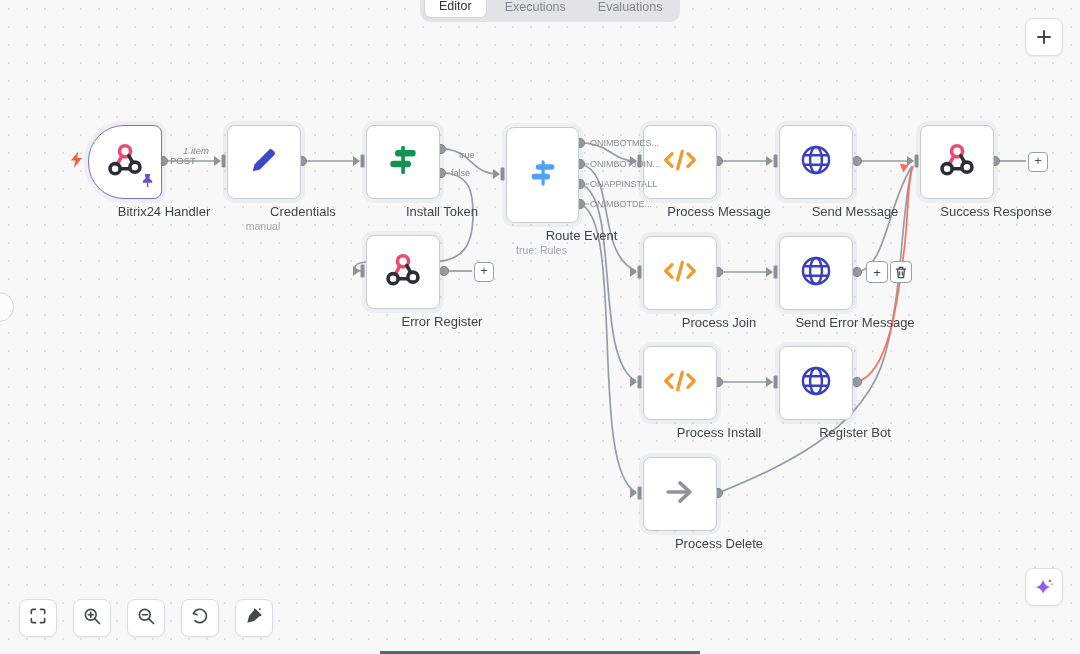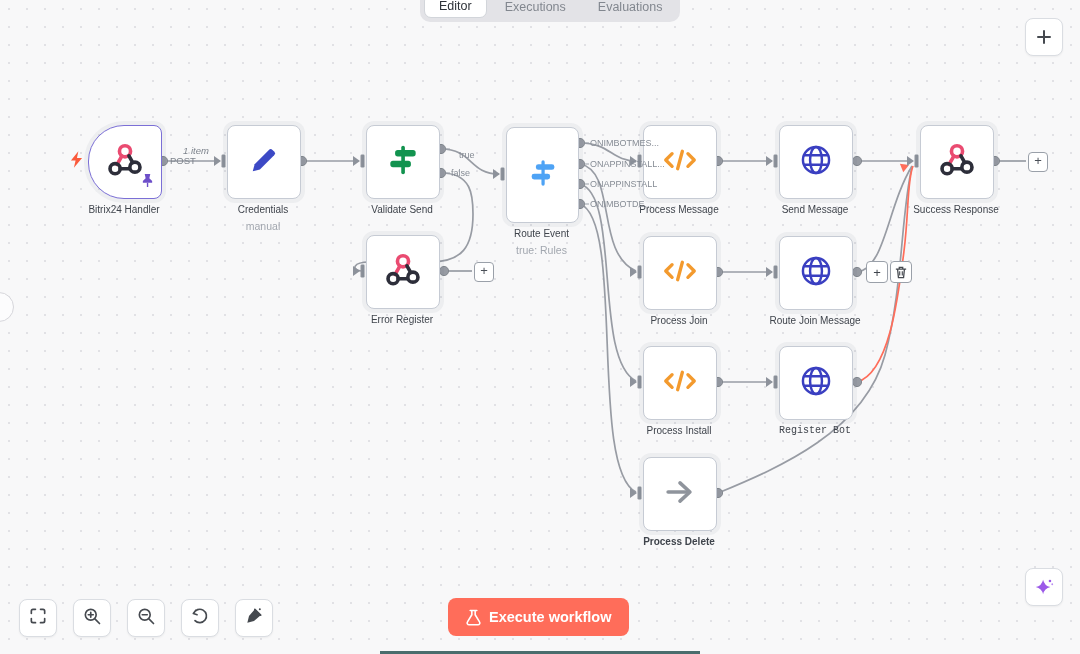--- a/index.html
+++ b/index.html
@@ -5,21 +5,21 @@
   html,body{margin:0;padding:0;}
   body{width:1080px;height:654px;overflow:hidden;font-family:"Liberation Sans",sans-serif;}
   #stage{position:relative;width:1080px;height:654px;background:#f8f8f9;
     background-image:radial-gradient(circle,#e1e1e5 1px,rgba(0,0,0,0) 1.2px);
     background-size:18px 18px;overflow:hidden;}
   #wires{position:absolute;left:0;top:0;width:1080px;height:654px;}
   .node{position:absolute;background:#fff;border:1.6px solid #c6cbd4;border-radius:8px;
     box-shadow:0 0 0 4px rgba(70,78,96,0.06);display:flex;align-items:center;justify-content:center;cursor:pointer;}
   .node.trigger{border-radius:36px 8px 8px 36px;}
   .node.selected{border-color:#7b6fd6;}
-  .node-label{position:absolute;transform:translateX(-50%);white-space:nowrap;font-size:10px;color:#3f444c;font-weight:500;text-align:center;}
+  .node-label{position:absolute;transform:translateX(-50%);white-space:nowrap;font-size:13px;color:#3f444c;font-weight:500;text-align:center;margin-left:40px;}
   .node-sub{position:absolute;transform:translateX(-50%);white-space:nowrap;font-size:10.5px;color:#a2a7af;text-align:right;}
   .float-label{position:absolute;font-size:9.5px;color:#7e848d;white-space:nowrap;}
   .port-label{position:absolute;font-size:9px;color:#868c95;white-space:nowrap;}
   .endpoint-plus{position:absolute;width:18px;height:18px;background:#fff;border:1.2px solid #9aa0a9;border-radius:4px;
     color:#4a4f57;font-size:13px;line-height:16px;text-align:center;cursor:pointer;}
   .mini-btn{position:absolute;width:20px;height:20px;background:#fff;border:1.2px solid #9aa0a9;border-radius:4px;
     display:flex;align-items:center;justify-content:center;color:#3f444c;font-size:13px;cursor:pointer;}
   .pin-badge{position:absolute;right:7px;bottom:6px;}
   .bolt-badge{position:absolute;}
   .sq-btn{position:absolute;width:36px;height:36px;background:#fff;border:1px solid #dadde2;border-radius:8px;
@@ -160,21 +160,21 @@
       <div class="node-sub" style="left: 263px; top: 220px;">manual</div>
       <div class="node" style="left: 366px; top: 125px; width: 72px; height: 72px;">
         <span><svg width="38" height="38" viewBox="0 0 48 48">
             <g fill="#12934f">
               <rect x="21.8" y="6" width="4.6" height="36" rx="2.3"></rect>
       <rect x="14" y="11.5" width="26" height="8" rx="3.4"></rect>
       <rect x="8" y="25" width="26" height="8" rx="3.4"></rect>
             </g>
           </svg></span>
       </div>
-      <div class="node-label" style="left: 402px; top: 204px;">Validate Send</div>
+      <div class="node-label" style="left: 402px; top: 204px;">Install Token</div>
       <div class="node" style="left: 506px; top: 127px; width: 71px; height: 94px;">
         <span><svg width="34" height="34" viewBox="0 0 48 48">
             <g fill="#4ea3f5">
               <rect x="21.8" y="6" width="4.6" height="36" rx="2.3"></rect>
       <rect x="14" y="11.5" width="26" height="8" rx="3.4"></rect>
       <rect x="8" y="25" width="26" height="8" rx="3.4"></rect>
             </g>
           </svg></span>
       </div>
       <div class="node-label" style="left: 541.5px; top: 228px;">Route Event</div>
@@ -224,50 +224,50 @@
       <div class="node-label" style="left: 679px; top: 315px;">Process Join</div>
       <div class="node" style="left: 779px; top: 236px; width: 72px; height: 72px;">
         <span><svg width="38" height="38" viewBox="0 0 48 48">
             <g stroke="#3a3fc1" stroke-width="3.1" fill="none">
         <circle cx="24" cy="24" r="16.5"></circle>
               <ellipse cx="24" cy="24" rx="7.5" ry="16.5"></ellipse>
         <path d="M8.5 18 h31 M8.5 30 h31"></path>
             </g>
           </svg></span>
       </div>
-      <div class="node-label" style="left: 815px; top: 315px;">Route Join Message</div>
+      <div class="node-label" style="left: 815px; top: 315px;">Send Error Message</div>
       <div class="node" style="left: 643px; top: 346px; width: 72px; height: 72px;">
         <span><svg width="38" height="38" viewBox="0 0 48 48">
             <g stroke="#f39a2e" stroke-width="4.2" fill="none" stroke-linecap="round" stroke-linejoin="round">
         <path d="M14 16 L6 24 L14 32"></path>
               <path d="M34 16 L42 24 L34 32"></path>
               <path d="M27 13 L21 35"></path>
             </g>
           </svg></span>
       </div>
       <div class="node-label" style="left: 679px; top: 425px;">Process Install</div>
       <div class="node" style="left: 779px; top: 346px; width: 72px; height: 72px;">
         <span><svg width="38" height="38" viewBox="0 0 48 48">
             <g stroke="#3a3fc1" stroke-width="3.1" fill="none">
         <circle cx="24" cy="24" r="16.5"></circle>
               <ellipse cx="24" cy="24" rx="7.5" ry="16.5"></ellipse>
         <path d="M8.5 18 h31 M8.5 30 h31"></path>
             </g>
           </svg></span>
       </div>
-      <div class="node-label" style="left: 815px; top: 425px; font-family: Liberation Mono, monospace;">Register Bot</div>
+      <div class="node-label" style="left: 815px; top: 425px;">Register Bot</div>
       <div class="node" style="left: 643px; top: 457px; width: 72px; height: 72px;">
         <span><svg width="38" height="38" viewBox="0 0 48 48">
             <g stroke="#8f949c" stroke-width="4.6" fill="none" stroke-linecap="round" stroke-linejoin="round">
         <path d="M9 24 h26"></path>
               <path d="M24 12.5 L36.5 24 L24 35.5"></path>
             </g>
           </svg></span>
       </div>
-      <div class="node-label" style="left: 679px; top: 536px; font-weight: bold;">Process Delete</div>
+      <div class="node-label" style="left: 679px; top: 536px;">Process Delete</div>
       <div class="node" style="left: 366px; top: 235px; width: 72px; height: 72px;">
         <span><svg width="38" height="38" viewBox="0 0 48 48">
             <g fill="none" stroke-linecap="round">
         <circle cx="24" cy="13" r="7" stroke="#ea4b71" stroke-width="4.6"></circle>
         <path d="M20 19 L14 29.5" stroke="#ea4b71" stroke-width="4.6"></path>
         <circle cx="11.5" cy="35" r="6.4" stroke="#2d2e3a" stroke-width="4.6"></circle>
         <path d="M18 35 L29.5 35" stroke="#2d2e3a" stroke-width="4.6"></path>
         <circle cx="36.5" cy="33" r="6.4" stroke="#2d2e3a" stroke-width="4.6"></circle>
         <path d="M33.8 27.2 L29 18.8" stroke="#2d2e3a" stroke-width="4.6"></path>
             </g>
@@ -283,41 +283,35 @@
     </div>
 
   <div class="sq-btn" id="add-node-btn" style="left:1025px;top:18px;">
     <svg width="18" height="18" viewBox="0 0 18 18">
         <path d="M9 3 v12 M3 9 h12" stroke="#45494f" stroke-width="2" stroke-linecap="round"></path>
       </svg>
   </div>
 
   <div id="controls-bar"></div>
 
-  <button id="execute-btn">
-    <svg width="15" height="17" viewBox="0 0 18 20">
-        <path d="M5 1.5 h8 M7 1.5 v5.2 l-5.2 8.6 A2.2 2.2 0 0 0 3.7 18.7 h10.6 a2.2 2.2 0 0 0 1.9-3.4 L11 6.7 V1.5" stroke="#fff" stroke-width="1.9" fill="none" stroke-linecap="round" stroke-linejoin="round"></path>
-      </svg>
-    <span>Execute workflow</span>
-  </button>
 
   <div class="sq-btn" id="ai-btn" style="left:1025px;top:568px;">
     <svg width="22" height="22" viewBox="0 0 24 24">
       <path d="M11 4 Q12.4 10.6 19 12 Q12.4 13.4 11 20 Q9.6 13.4 3 12 Q9.6 10.6 11 4 Z" fill="#9b59e8"></path>
       <circle cx="18.5" cy="5.5" r="1.4" fill="#9b59e8"></circle>
         <circle cx="21" cy="9" r="1" fill="#b78df0"></circle>
     </svg>
   </div>
 
   <div id="edge-circle"></div>
   <div id="bottom-line"></div>
 <div class="port-label" style="left: 451px; top: 150px; margin-left: 8px;">true</div>
     <div class="port-label" style="left: 451px; top: 168px;">false</div>
     <div class="port-label" style="left: 590px; top: 138px;">ONIMBOTMES...</div>
-    <div class="port-label" style="left: 590px; top: 159px;">ONAPPINSTALL...</div>
+    <div class="port-label" style="left: 590px; top: 159px;">ONIMBOTJOIN...</div>
     <div class="port-label" style="left: 590px; top: 179px;">ONAPPINSTALL</div>
     <div class="port-label" style="left: 590px; top: 199px;">ONIMBOTDE...</div>
     <div class="float-label" style="left: 196px; top: 145px; transform: translateX(-50%); font-style: italic;">1 item</div>
     <div class="float-label" style="left: 170px; top: 155px;">POST</div>
     <div class="endpoint-plus" style="left: 1028px; top: 152px;">+</div>
     <div class="endpoint-plus" style="left: 474px; top: 262px;">+</div>
     <div class="mini-btn" style="left: 866px; top: 261px;">+</div>
     <div class="mini-btn" style="left: 890px; top: 261px;">
       <svg width="12" height="13" viewBox="0 0 14 15">
   <path d="M1 3.5 h12 M5 3.5 V1.5 h4 v2 M3 3.5 l1 10 h6 l1-10" stroke="#45494f" stroke-width="1.5" fill="none"></path>

